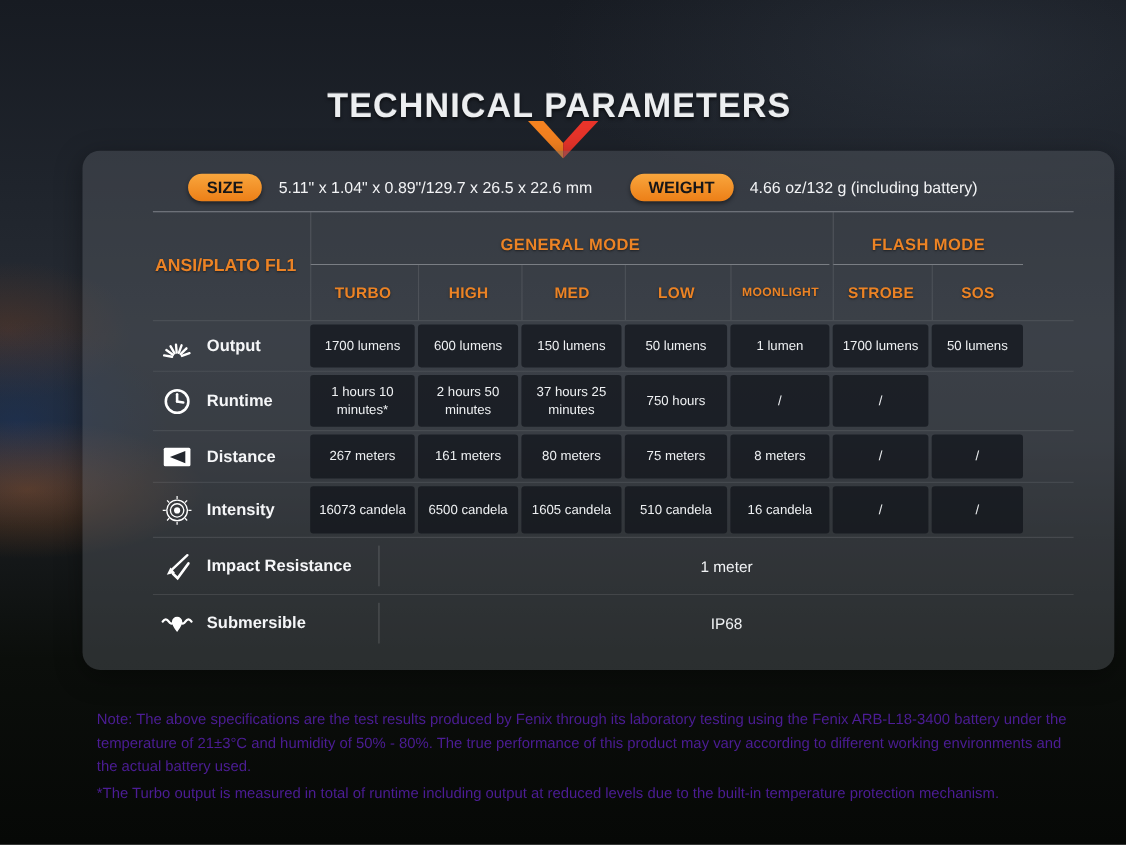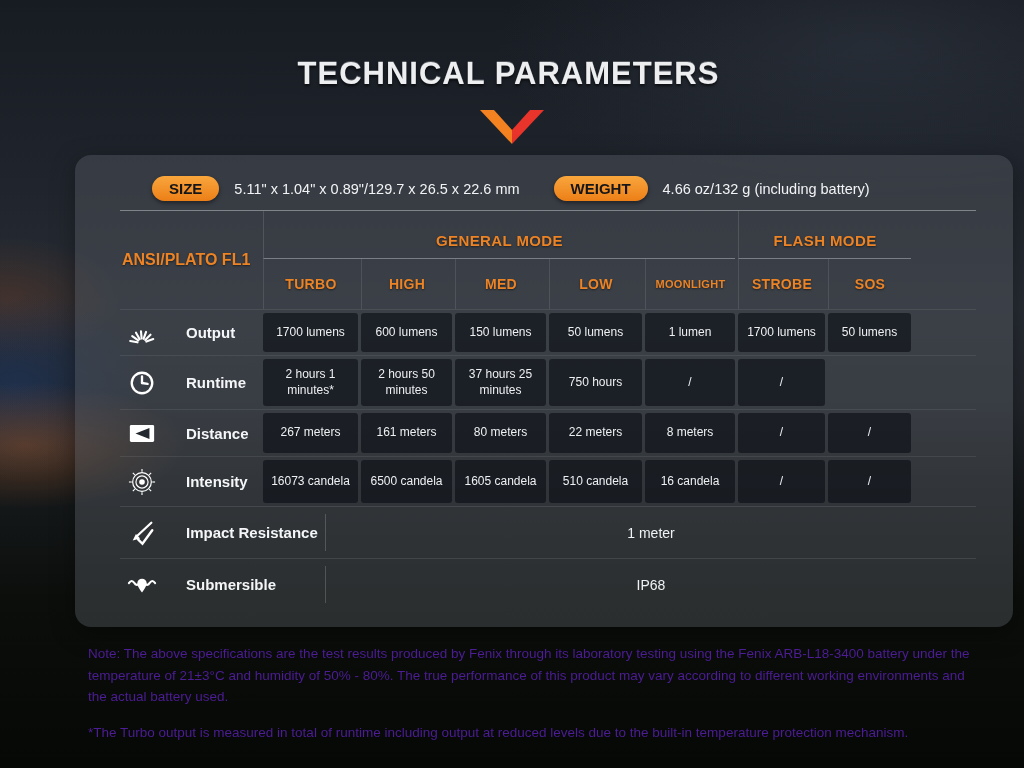--- a/index.html
+++ b/index.html
@@ -9,31 +9,31 @@
     position:relative;
     background:
       radial-gradient(ellipse 230px 90px at 25px 445px, rgba(225,115,40,0.30), transparent 70%),
       radial-gradient(ellipse 190px 130px at 15px 385px, rgba(25,55,105,0.50), transparent 72%),
       radial-gradient(ellipse 160px 90px at 8px 300px, rgba(120,62,30,0.35), transparent 70%),
       radial-gradient(ellipse 520px 210px at 85% 6%, rgba(72,82,96,0.28), transparent 72%),
       linear-gradient(180deg,#171b22 0%,#1f242c 22%,#272c34 40%,#23272d 52%,#16191b 64%,#0b0e0b 78%,#060806 100%);
     color:#eef0f2;
   }
 
-  .title-wrap { position:absolute; top:56px; left:0; width:1017px; text-align:center; }
+  .title-wrap { position:absolute; top:78px; left:0; width:1017px; text-align:center; }
   .title {
     font-size:31px; font-weight:bold; letter-spacing:1px; color:#eceef0;
     text-shadow:0 2px 3px rgba(0,0,0,0.65), 0 -1px 0 rgba(255,255,255,0.25);
   }
   .chevron { position:absolute; top:110px; left:480px; width:64px; height:34px; }
 
   .panel {
-    position:absolute; left:75px; top:155px; width:938px; height:472px;
+    position:absolute; left:75px; top:137px; width:938px; height:472px;
     background:rgba(88,92,100,0.42); border-radius:16px;
-    padding:12px 37px 0 45px;
+    padding:12px 37px 0 64px;
     box-shadow:0 6px 24px rgba(0,0,0,0.35);
   }
 
   
   .spec-row { display:flex; align-items:center; height:44px; }
   .pill {
     display:inline-block; padding:4px 17px; border-radius:15px;
     background:linear-gradient(180deg,#f9a63d,#ec7f17);
     color:#161618; font-weight:bold; font-size:15px;
     box-shadow:0 2px 4px rgba(0,0,0,0.45);
@@ -61,42 +61,42 @@
         border-left:1px solid rgba(255,255,255,0.12); text-shadow:0 1px 2px rgba(0,0,0,0.5); }
   .gh-general { grid-column:2 / 7; }
   .gh-flash   { grid-column:7 / 9; }
   .mode-h { grid-row:2; display:flex; align-items:center; justify-content:center;
             font-size:14px; font-weight:bold; color:#ec8325; letter-spacing:0.3px;
             border-left:1px solid rgba(255,255,255,0.10); text-shadow:0 1px 2px rgba(0,0,0,0.5); }
   .mode-h.small { font-size:11px; }
 
   
   .drow { border-top:1px solid rgba(255,255,255,0.08); padding:3px 0; }
-  .rlabel { display:flex; align-items:center; gap:28px; padding-left:6px;
+  .rlabel { display:flex; align-items:center; gap:11px; padding-left:6px;
             font-size:15px; font-weight:bold; color:#f5f6f8; }
   .rlabel .ic { width:32px; display:flex; justify-content:center; flex:0 0 32px; }
   .cell {
     background:rgba(10,13,19,0.62); border-radius:3px;
     display:flex; align-items:center; justify-content:center; text-align:center;
     font-size:12px; color:#eef0f2; line-height:1.3; padding:2px 3px;
   }
   .h46 { height:46px; } .h54 { height:54px; } .h47 { height:47px; }
   .h50 { height:50px; } .h52 { height:52px; }
   .drow .cell { height:auto; align-self:stretch; }
 
   
   .span-row { display:flex; align-items:stretch; border-top:1px solid rgba(255,255,255,0.10); }
   .span-row .rlabel { width:205px; flex:0 0 205px; }
   .vline { width:1px; background:rgba(255,255,255,0.18); margin:7px 0; }
   .span-val { flex:1; display:flex; align-items:center; justify-content:center;
               font-size:14px; color:#f0f2f4; }
 
   .notes { position:absolute; left:88px; top:643px; width:893px;
            font-size:13.5px; line-height:21.5px; color:#4c1d95; }
-  .notes p + p { margin-top:14px; }
+  .notes p + p { margin-top:2px; }
 
   svg { display:block; }
 </style>
 </head>
 <body>
 
 <div class="title-wrap">
   <span class="title">TECHNICAL PARAMETERS</span>
 </div>
 
@@ -155,42 +155,42 @@
     <div class="rlabel">
       <span class="ic">
         <svg width="28" height="28" viewBox="0 0 30 30" fill="none" stroke="#fff" stroke-width="2.5" stroke-linecap="round">
           <circle cx="15" cy="15" r="11"></circle>
           <line x1="15" y1="15" x2="15" y2="8"></line>
             <line x1="15" y1="15" x2="21" y2="16"></line>
         </svg>
       </span>
       <span>Runtime</span>
     </div>
-    <div class="cell">2 hours 1 minutes*</div>
+    <div class="cell">1 hours 10 minutes*</div>
     <div class="cell">2 hours 50 minutes</div>
     <div class="cell">37 hours 25 minutes</div>
     <div class="cell">750 hours</div>
     <div class="cell">/</div>
     <div class="cell">/</div>
   </div>
 
   <div class="grid8 drow h47">
     <div class="rlabel">
       <span class="ic">
         <svg width="28" height="21" viewBox="0 0 30 22">
           <rect x="2" y="2" width="26" height="18" rx="1.5" fill="#fff"></rect>
           <polygon points="23,5 23,17 8,11" fill="#23272e"></polygon>
         </svg>
       </span>
       <span>Distance</span>
     </div>
     <div class="cell">267 meters</div>
     <div class="cell">161 meters</div>
     <div class="cell">80 meters</div>
-    <div class="cell">22 meters</div>
+    <div class="cell">75 meters</div>
     <div class="cell">8 meters</div>
     <div class="cell">/</div>
     <div class="cell">/</div>
   </div>
 
   <div class="grid8 drow h50">
     <div class="rlabel">
       <span class="ic">
         <svg width="28" height="28" viewBox="0 0 30 30" fill="none" stroke="#fff">
           <circle cx="15" cy="15" r="3" fill="#fff" stroke="none"></circle>

